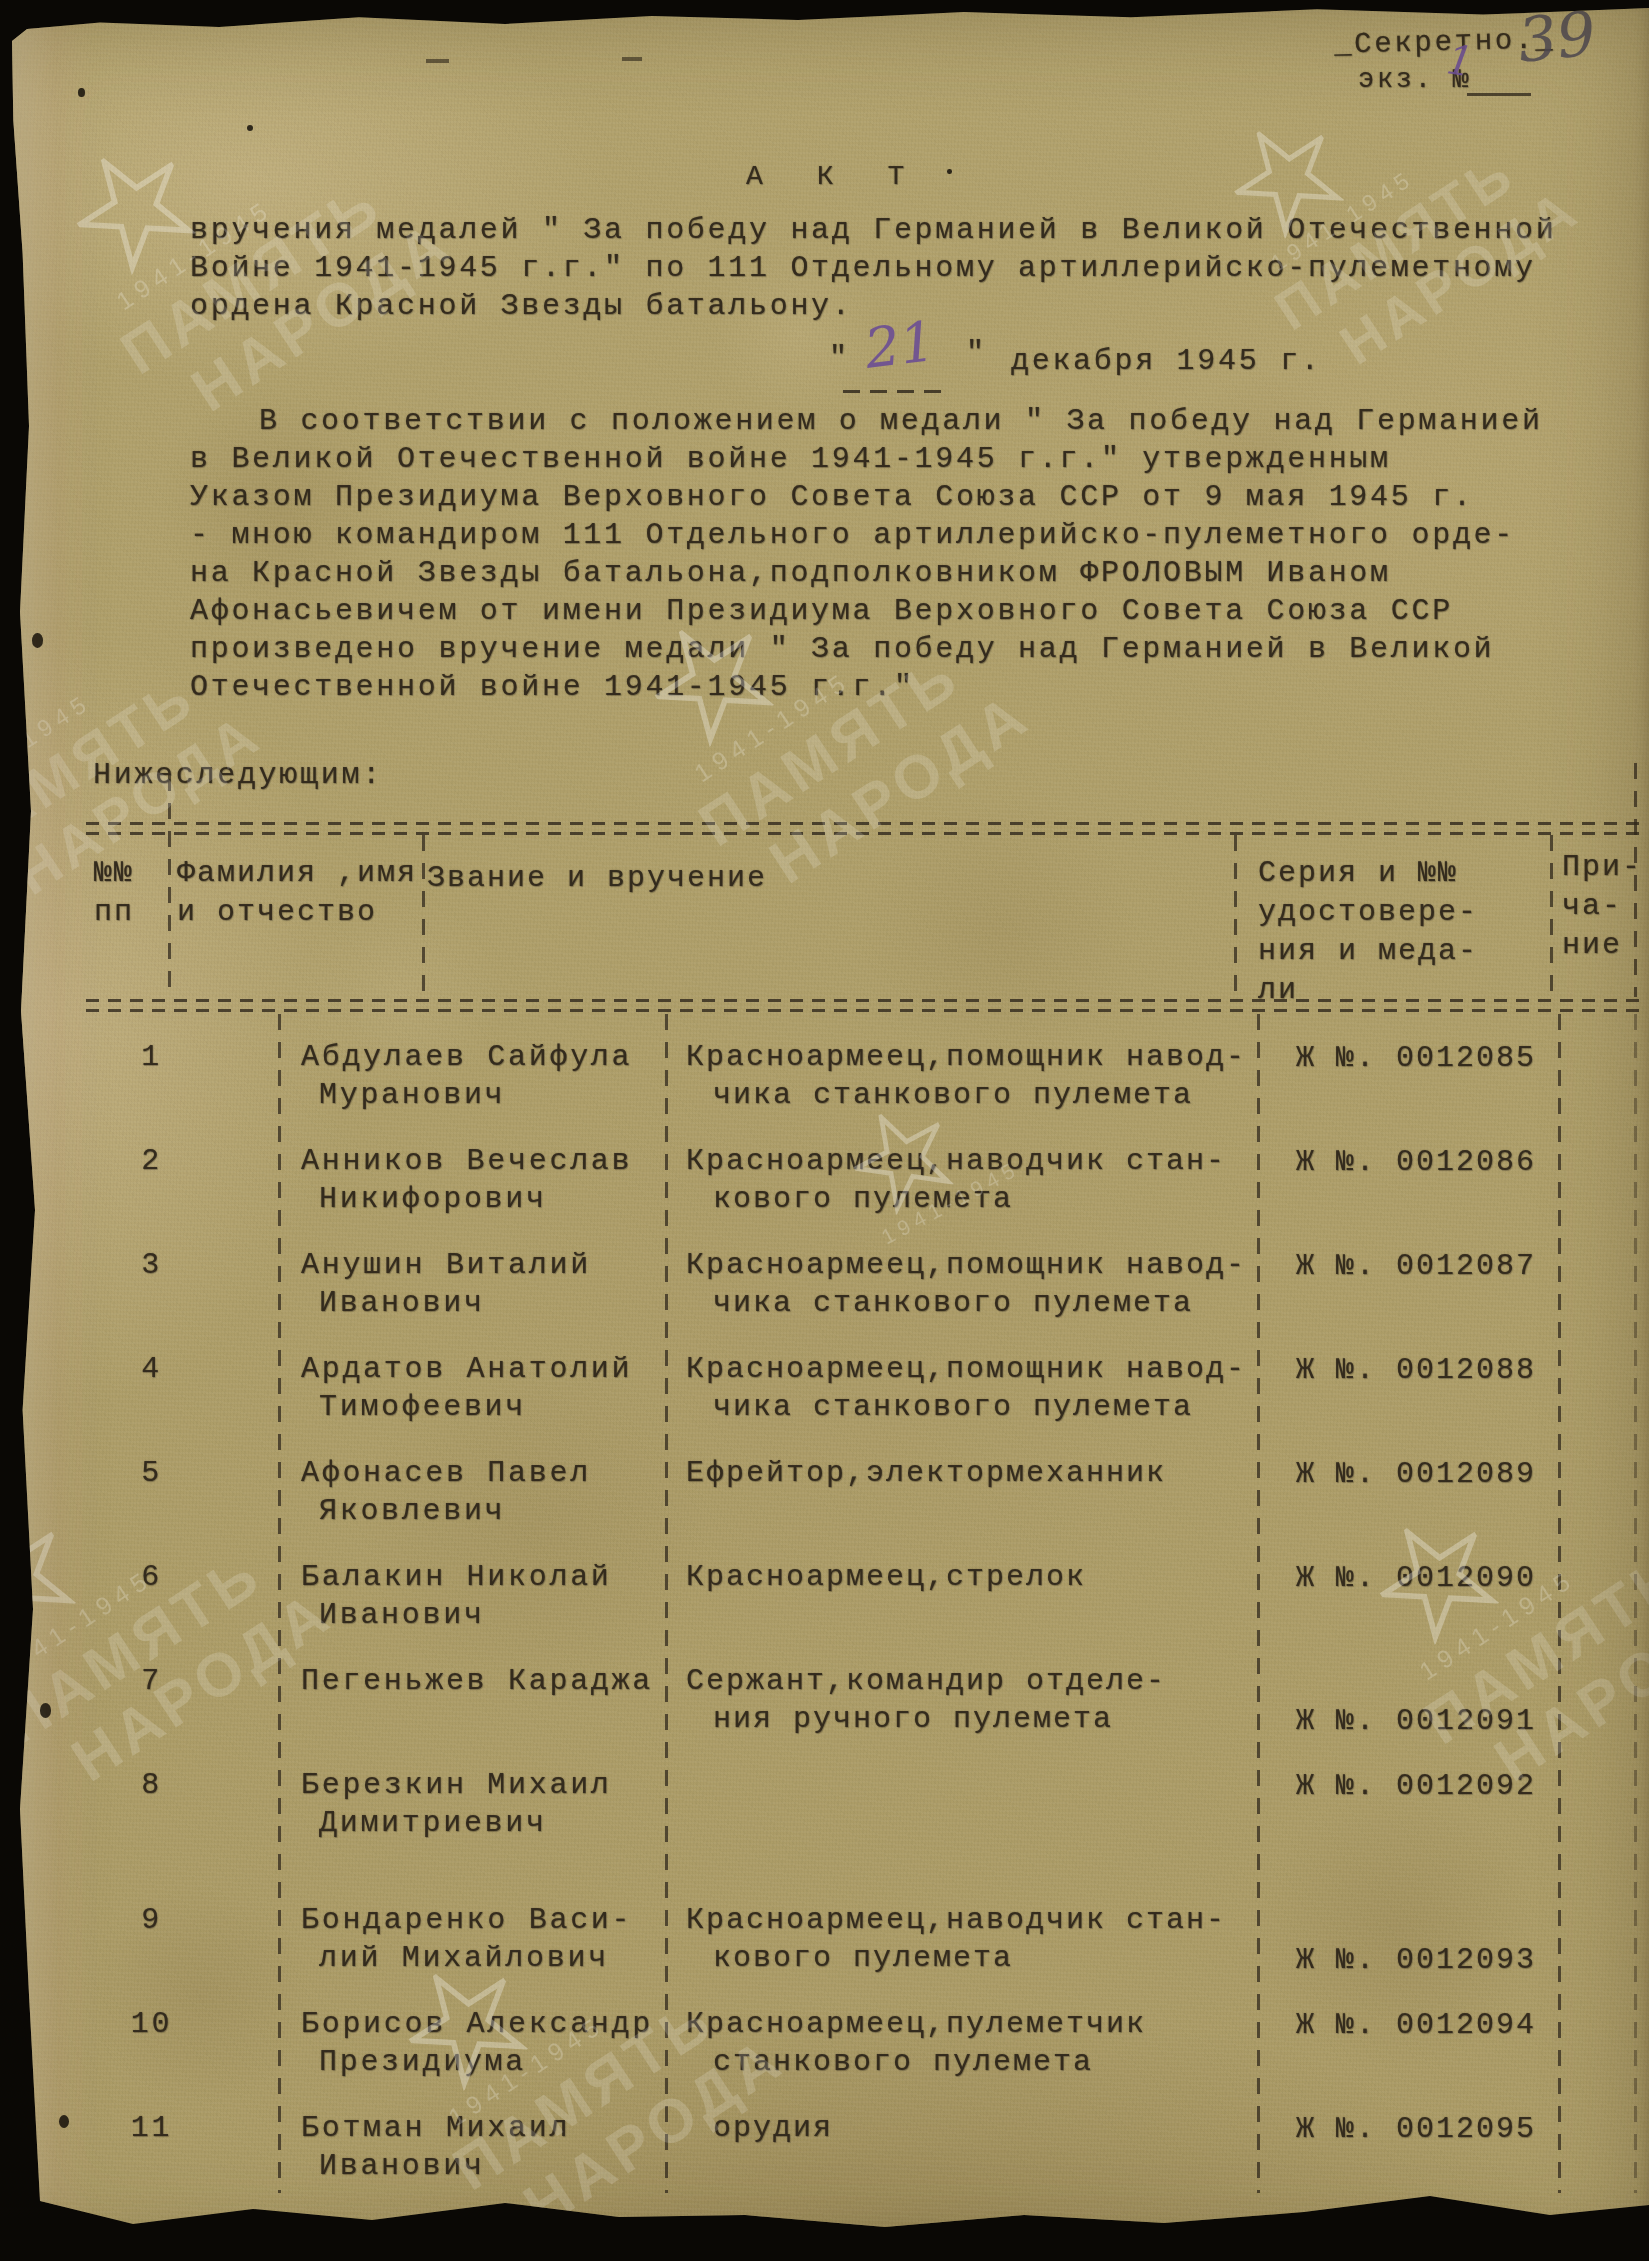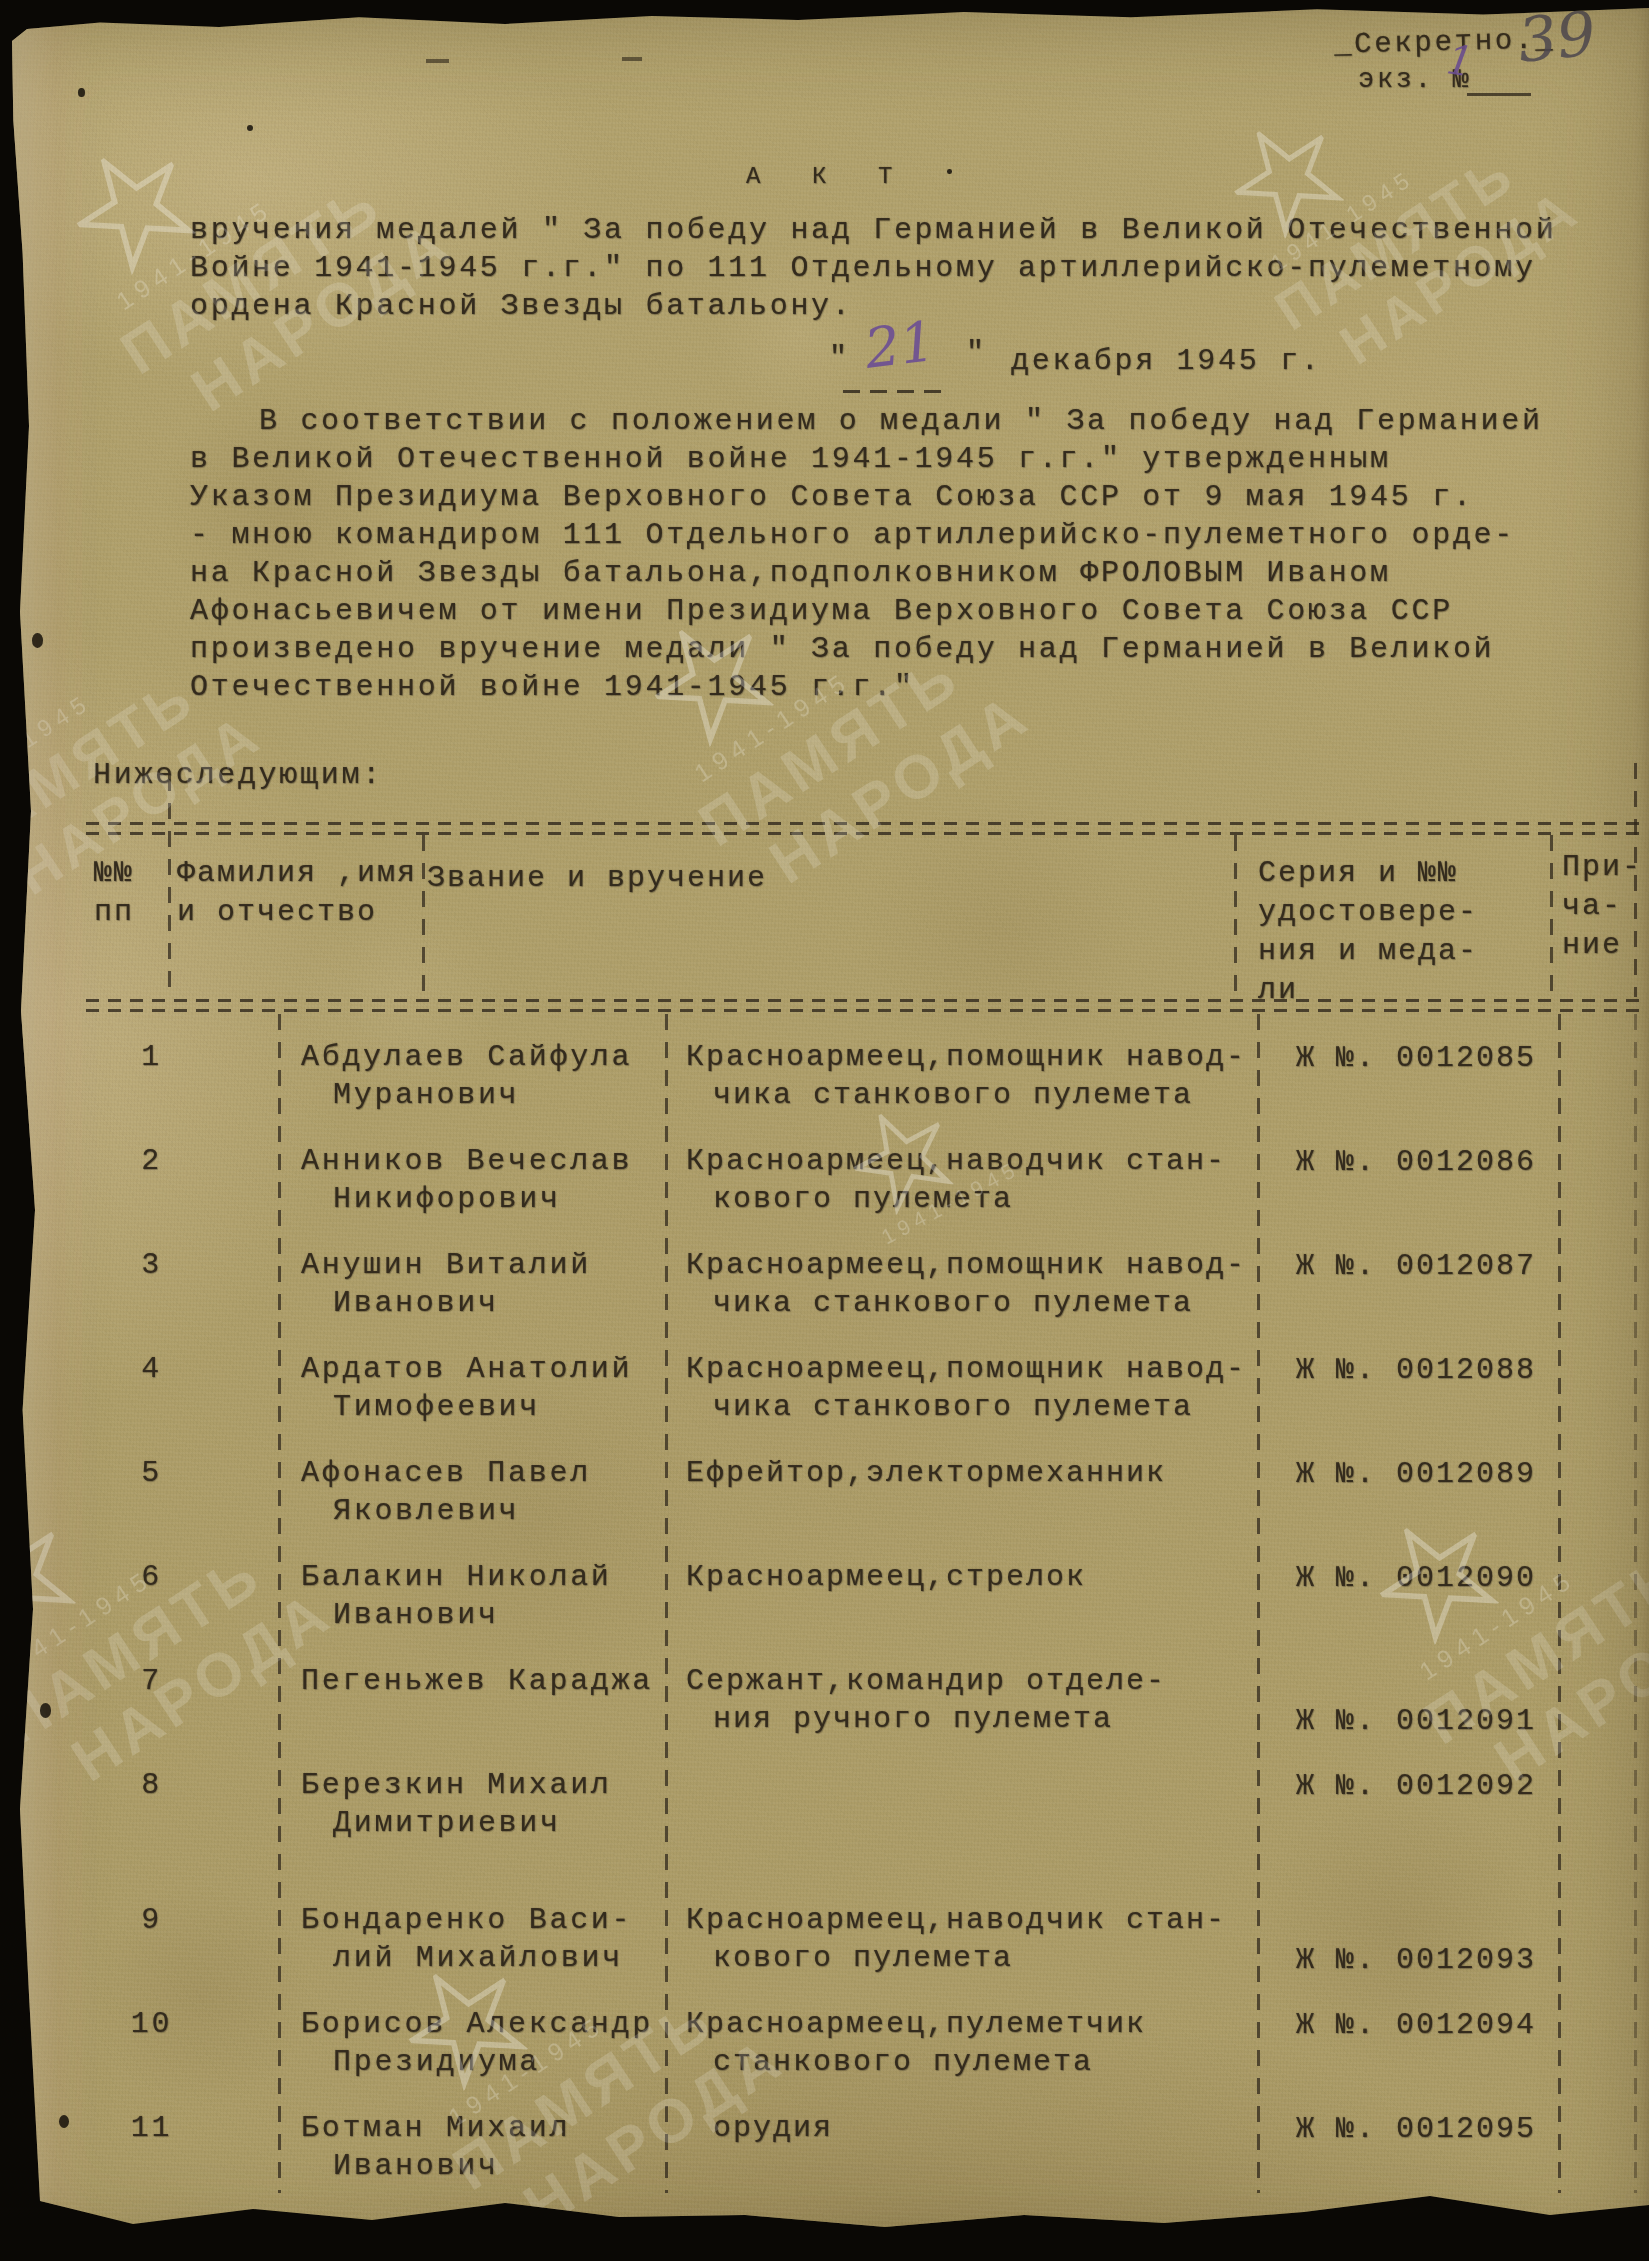--- a/index.html
+++ b/index.html
@@ -38,21 +38,21 @@
       background:linear-gradient(90deg, rgba(232,216,180,.55), rgba(216,180,150,.14) 60%, rgba(232,216,180,0))}
   .vignette{position:absolute;inset:0;box-shadow:inset 0 0 100px rgba(64,50,24,.35), inset 0 0 13.3px rgba(64,50,24,.25)}
 
   
   .t{font-family:"Liberation Mono","DejaVu Sans Mono",monospace;font-size:30px;line-height:38px;
      letter-spacing:2.7px;color:rgba(44,36,25,.88);white-space:pre;
      text-shadow:0 0 1.3px rgba(44,36,25,.45),0.7px 0.7px 0.7px rgba(44,36,25,.30)}
   .tline{white-space:pre}
   .abs{position:absolute}
 
-  #title{left:746px;top:158px;font-size:24px;letter-spacing:18.6px}
+  #title{left:746px;top:158px;font-size:28px;letter-spacing:18.6px}
   #intro{left:190px;top:211px}
   #body{left:190px;top:402px}
   [data-lines="doc.body_lines"] .l0{padding-left:69px}
   #list-intro{left:93px;top:756px}
 
   
   #secret{left:1334px;top:24px;font-size:29px;transform:rotate(-1.4deg)}
   #copyline{left:1358px;top:61px;font-size:27px}
   #copy-underscore{left:1467px;top:93px;width:64px;height:2.7px;background:rgba(44,36,25,.75)}
   .hand{font-family:"DejaVu Serif","Liberation Serif",serif;font-style:italic;pointer-events:none}
@@ -79,21 +79,21 @@
   #h-rank{left:427px;top:859px}
   #h-serial{left:1258px;top:854px}
   #h-note{left:1562px;top:848px}
 
   
   #rows{position:absolute;left:0;top:1038px;right:0}
   .rowwrap{position:relative;height:104px}
   .rowwrap:nth-of-type(9){margin-top:31px}
   .num{position:absolute;left:125px;width:53px;text-align:center}
   .name{position:absolute;left:301px;top:0}
-  .name .l1{margin-left:32px}
+  .name .l1{margin-left:18px}
   .pos{position:absolute;left:686px;top:0;letter-spacing:2px}
   .pos .l1{margin-left:27px}
   .serial{position:absolute;left:1296px;top:1.3px;letter-spacing:2px}
   .serial.low{top:40px}
 
   
   .wm{position:absolute;transform:rotate(-33deg);color:rgba(255,255,255,.17);pointer-events:none}
   .wm svg{width:113px;height:113px;fill:none;stroke:rgba(255,255,255,.30);stroke-width:5;margin-left:31px;display:block}
   .wm-years{font-size:25px;letter-spacing:6.7px;margin:2.7px 0 1.3px 22.6px;color:rgba(255,255,255,.22)}
   .wm-w1,.wm-w2{font-weight:bold;font-size:61px;letter-spacing:5.3px}

